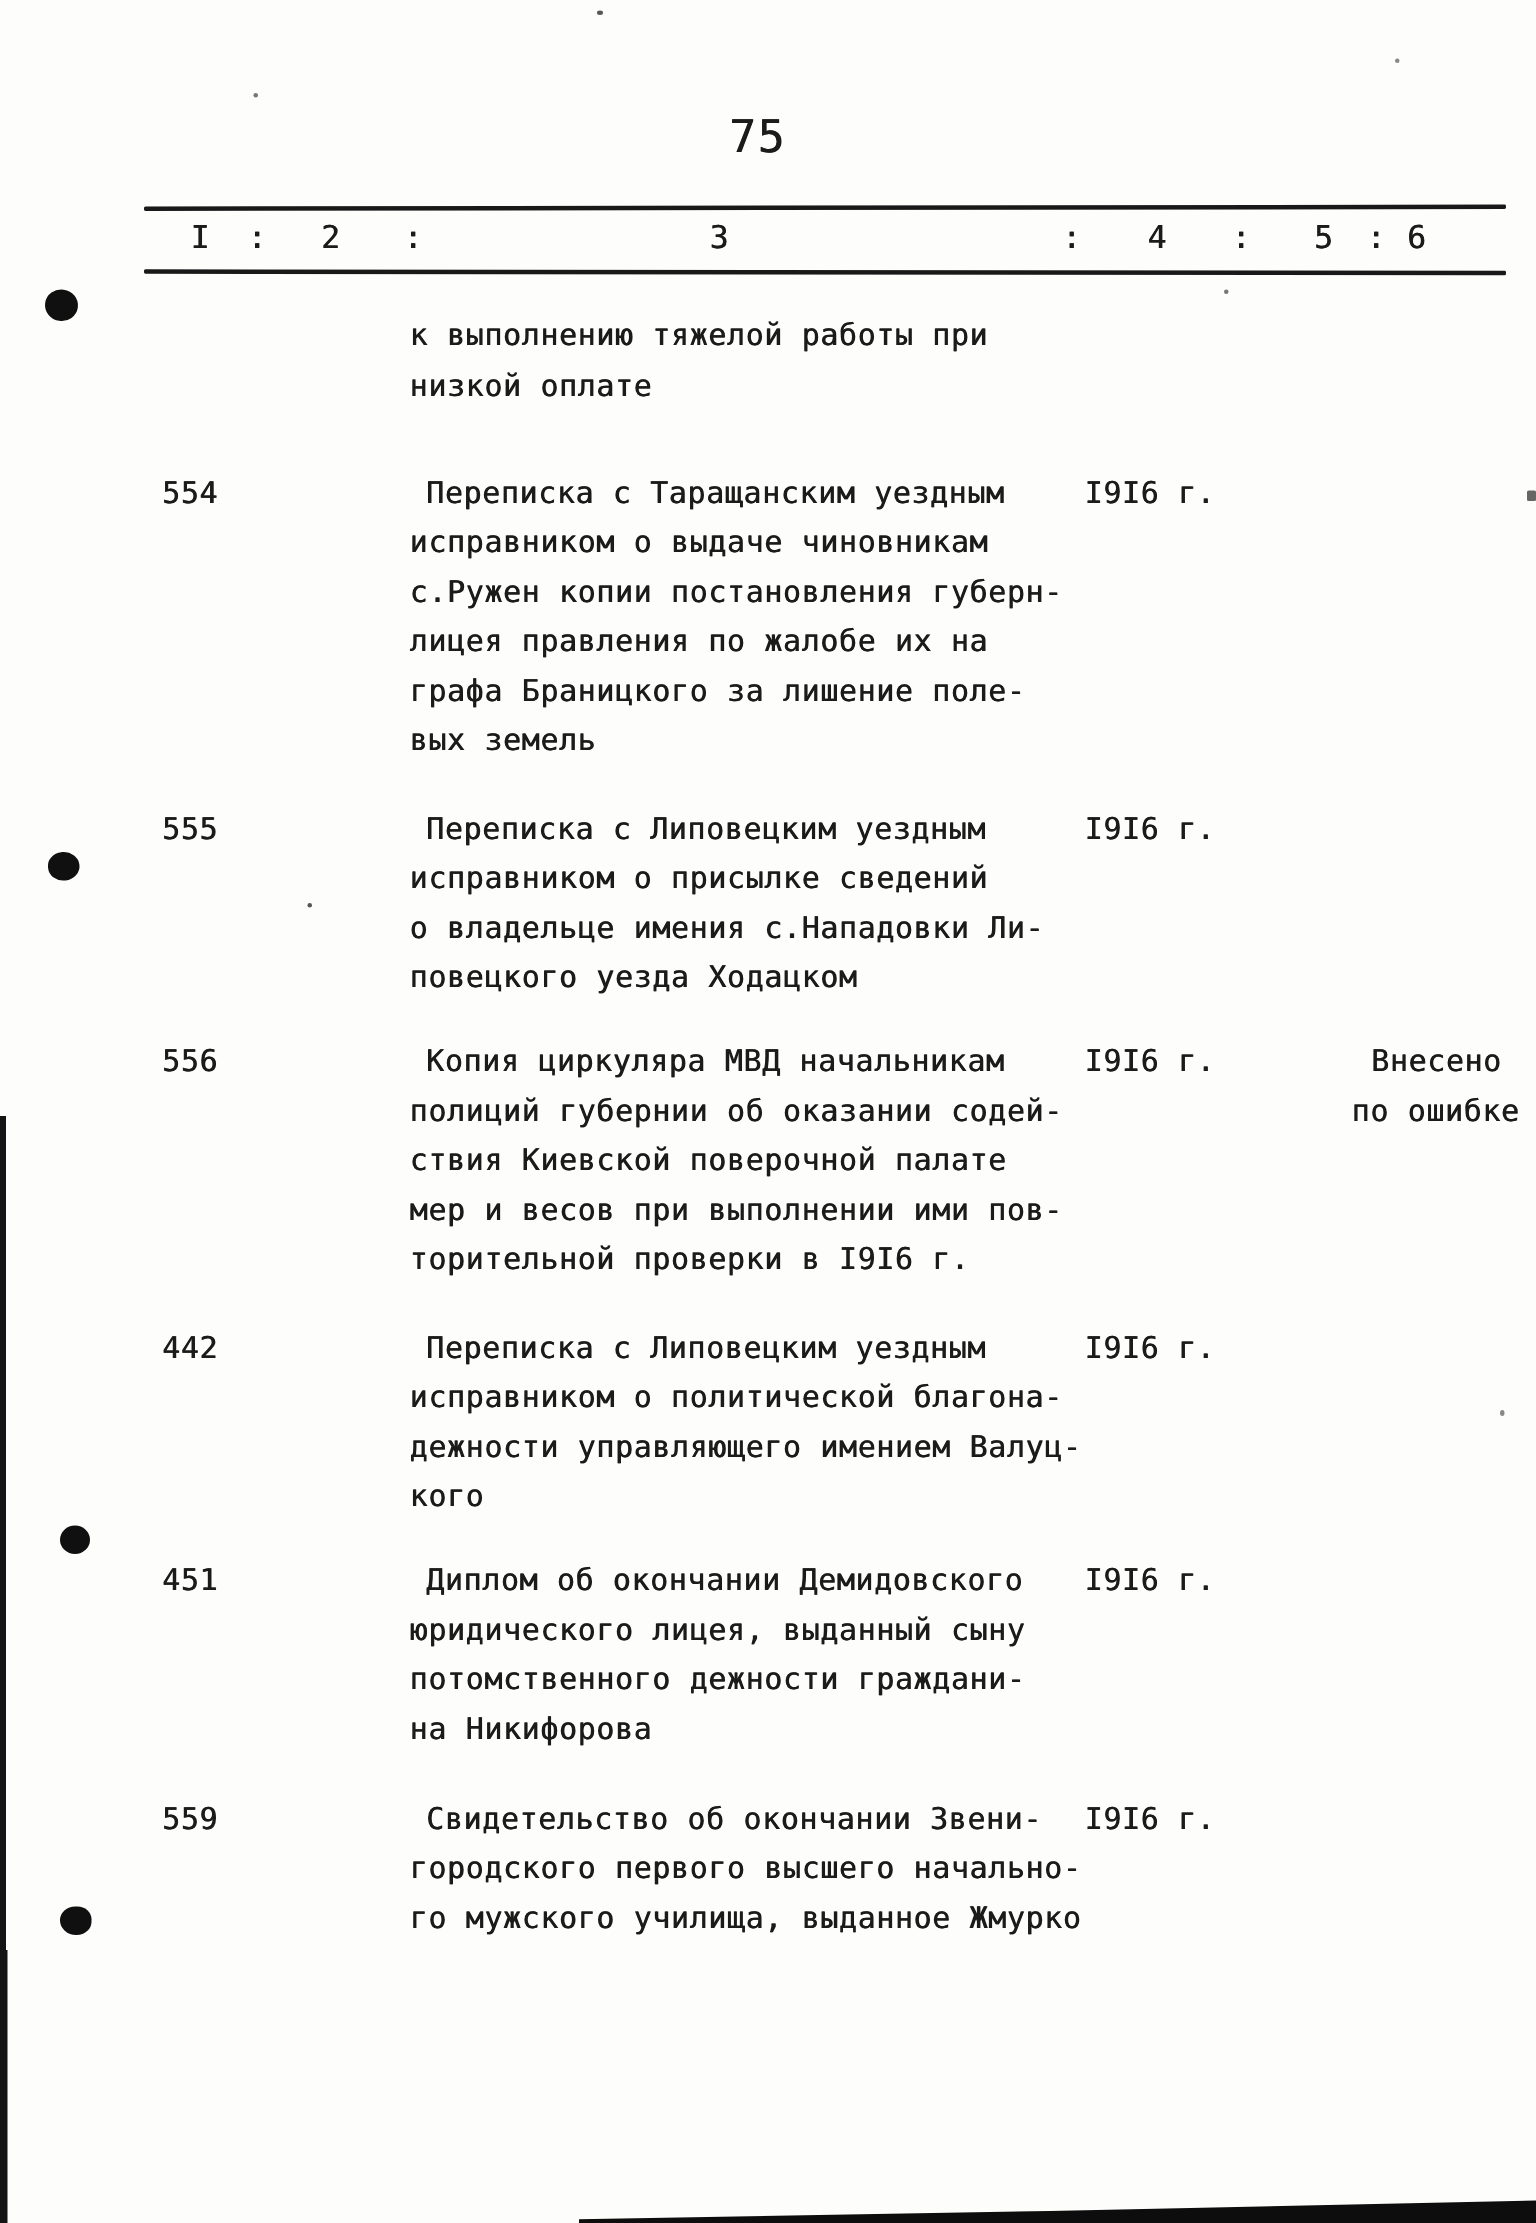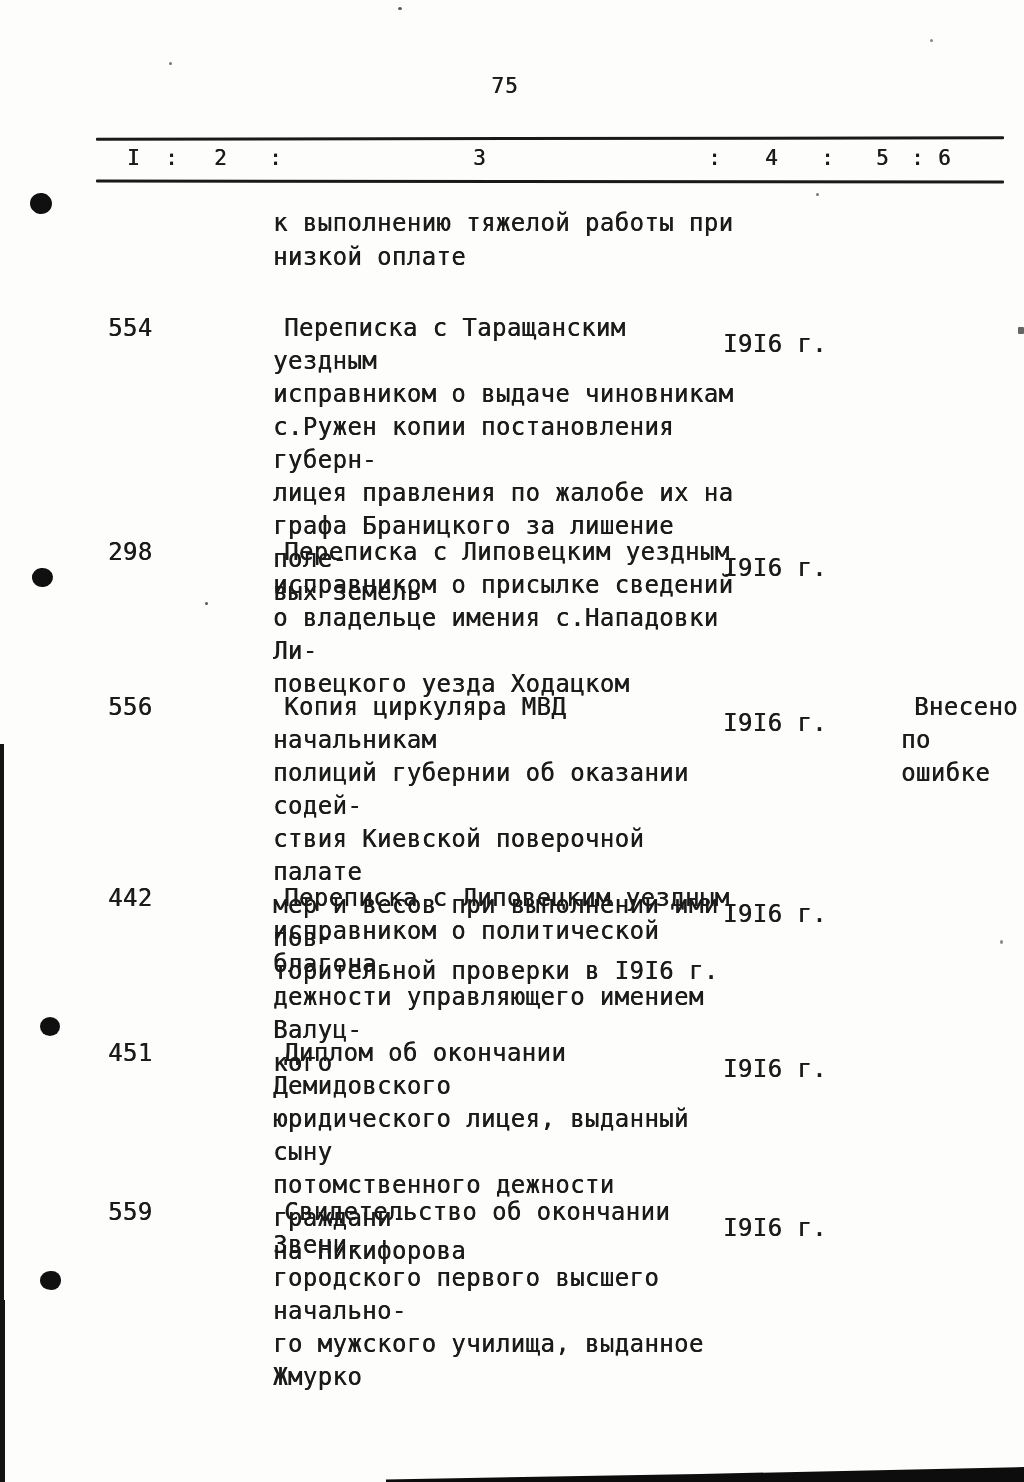--- a/index.html
+++ b/index.html
@@ -8,31 +8,31 @@
     width: 1024px;
     height: 1482px;
     margin: 0 auto;
     background: #fdfdfb;
     overflow: hidden;
     font-family: "DejaVu Sans Mono", "Liberation Mono", monospace;
     color: #1b1b1b;
   }
   .txt {
     position: absolute;
-    font-size: 24px;
+    font-size: 20px;
     line-height: 33px;
     letter-spacing: 0.4px;
     white-space: pre-line;
     text-shadow: 0.4px 0 0 #1b1b1b;
   }
   .page-number {
     position: absolute;
     top: 74px; left: 0; width: 1010px;
     text-align: center;
-    font-size: 21px;
+    font-size: 30px;
     letter-spacing: 1px;
     text-shadow: 0.4px 0 0 #1b1b1b;
   }
   .rule {
     position: absolute;
     left: 96px; width: 908px; height: 3px;
     background: #191919;
     border-radius: 1px;
   }
   .rule-top { top: 137px; transform: rotate(-0.08deg); }
@@ -41,21 +41,21 @@
     position: absolute;
     top: 145px;
     font-size: 21px;
     line-height: 26px;
     text-shadow: 0.4px 0 0 #1b1b1b;
   }
   .carryover { left: 273px; top: 206px; line-height: 34px; }
   .entry { position: absolute; left: 0; width: 1024px; }
   .entry-number { left: 108px; top: 0; }
   .entry-desc { left: 273px; top: 0; width: 470px; text-indent: 11px; }
-  .entry-date { left: 723px; top: 0; white-space: nowrap; margin-top: 16px; }
+  .entry-date { left: 723px; top: 0; white-space: nowrap; }
   .entry-note { left: 901px; top: 0; width: 125px; text-indent: 13px; }
   .e554 { top: 312px; } .e555 { top: 536px; } .e556 { top: 691px; }
   .e557 { top: 882px; } .e558 { top: 1037px; } .e559 { top: 1196px; }
   .dot {
     position: absolute;
     background: #101010;
     border-radius: 50%;
   }
   .dot1 { left: 30px; top: 193px; width: 22px; height: 21px; transform: rotate(8deg); }
   .dot2 { left: 32px; top: 568px; width: 21px; height: 19px; transform: rotate(-6deg); border-radius: 48% 52% 50% 50%; }
@@ -104,21 +104,21 @@
     <div class="txt entry-desc">Переписка с Таращанским уездным
 исправником о выдаче чиновникам
 с.Ружен копии постановления губерн-
 лицея правления по жалобе их на
 графа Браницкого за лишение поле-
 вых земель</div>
     <div class="txt entry-date">I9I6 г.</div>
   </div>
 
   <div class="entry e555">
-    <div class="txt entry-number">298</div>
+    <div class="txt entry-number">555</div>
     <div class="txt entry-desc">Переписка с Липовецким уездным
 исправником о присылке сведений
 о владельце имения с.Нападовки Ли-
 повецкого уезда Ходацком</div>
     <div class="txt entry-date">I9I6 г.</div>
   </div>
 
   <div class="entry e556">
     <div class="txt entry-number">556</div>
     <div class="txt entry-desc">Копия циркуляра МВД начальникам

